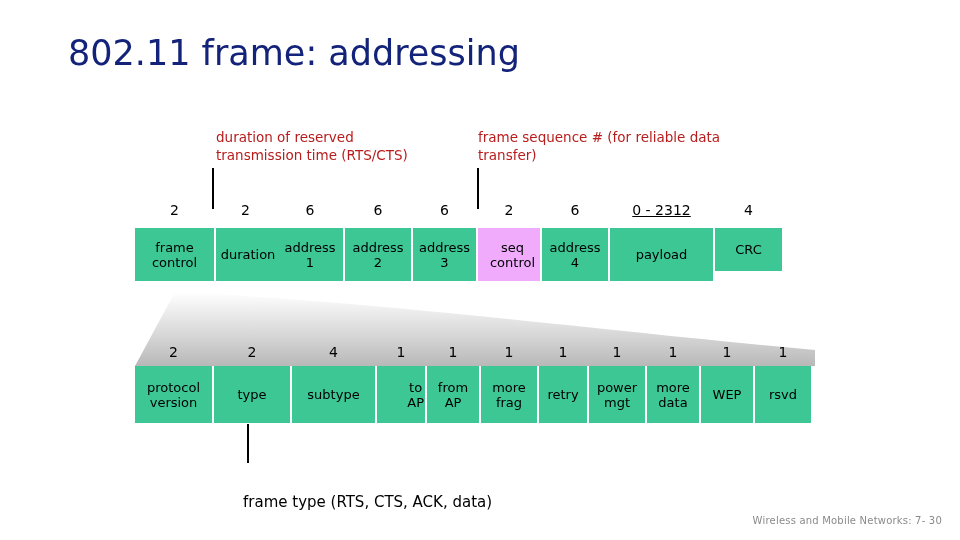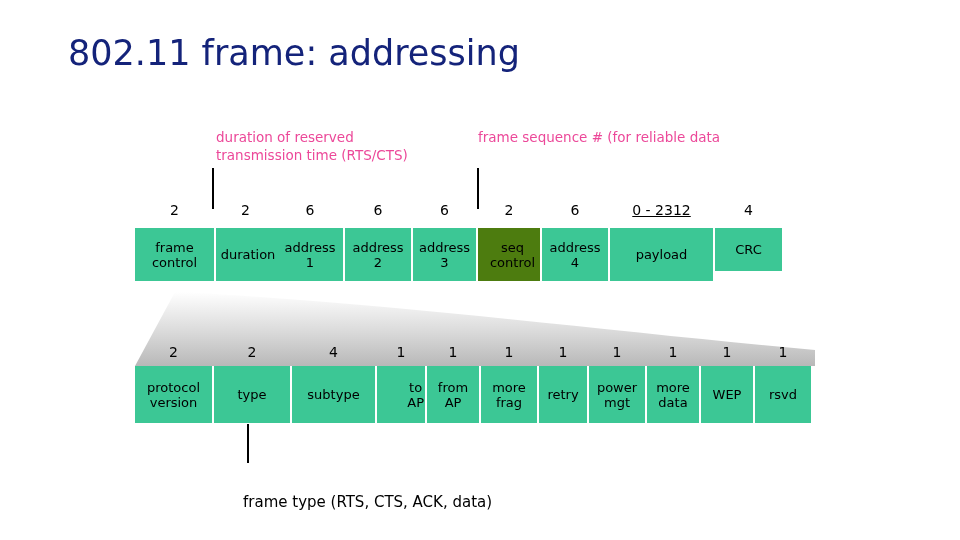--- a/index.html
+++ b/index.html
@@ -34,21 +34,21 @@
     font-weight: 400;
     letter-spacing: 0px;
     white-space: nowrap;
   }
 
   
   .callout {
     position: absolute;
     font-size: 13.5px;
     line-height: 18px;
-    color: #ec4899;
+    color: #b91c1c;
     font-family: "DejaVu Sans", sans-serif;
   }
   .callout-duration { left: 216px; top: 128px; width: 260px; }
   .callout-seq      { left: 478px; top: 128px; width: 320px; }
 
   
   .leader {
     position: absolute;
     width: 2px;
     background: #000000;
@@ -136,20 +136,21 @@
 
   <div class="slide-title" style="color: rgb(20, 35, 122);">802.11 frame: addressing</div>
 
   <div class="callout callout-duration">
     <div>duration of reserved</div>
     <div>transmission time (RTS/CTS)</div>
   </div>
 
   <div class="callout callout-seq">
     <div>frame sequence # (for reliable data</div>
+    <div>transfer)</div>
   </div>
 
   <div class="leader leader-duration"></div>
   <div class="leader leader-seq"></div>
 
   <div class="sizes-row" id="frame-sizes" style="top: 199px; left: 0px;">
       <div class="size-cell" style="left: 135px; width: 79px;">2</div>
       <div class="size-cell" style="left: 216px; width: 59px;">2</div>
       <div class="size-cell" style="left: 277px; width: 66px;">6</div>
       <div class="size-cell" style="left: 345px; width: 66px;">6</div>
@@ -182,21 +183,21 @@
           <span>address</span>
           <span>2</span>
         </div>
       </div>
       <div class="field-cell" style="left: 413px; width: 63px; height: 53px; background: rgb(60, 199, 149);">
         <div>
           <span>address</span>
           <span>3</span>
         </div>
       </div>
-      <div class="field-cell" style="left: 478px; width: 62px; height: 53px; background: #4d7c0f; padding-left: 8px;">
+      <div class="field-cell" style="left: 478px; width: 62px; height: 53px; background: #f0abfc; padding-left: 8px;">
         <div>
           <span>seq</span>
           <span>control</span>
         </div>
       </div>
       <div class="field-cell" style="left: 542px; width: 66px; height: 53px; background: rgb(60, 199, 149);">
         <div>
           <span>address</span>
           <span>4</span>
         </div>
@@ -301,14 +302,15 @@
         <div>
           <span>rsvd</span>
         </div>
       </div>
     </div>
 
   <div class="leader leader-type"></div>
 
   <div class="caption">frame type (RTS, CTS, ACK, data)</div>
 
+  <div class="footer" style="color: rgb(138, 138, 138);">Wireless and Mobile Networks: 7- 30</div>
 
 </div>
 
 </body></html>

